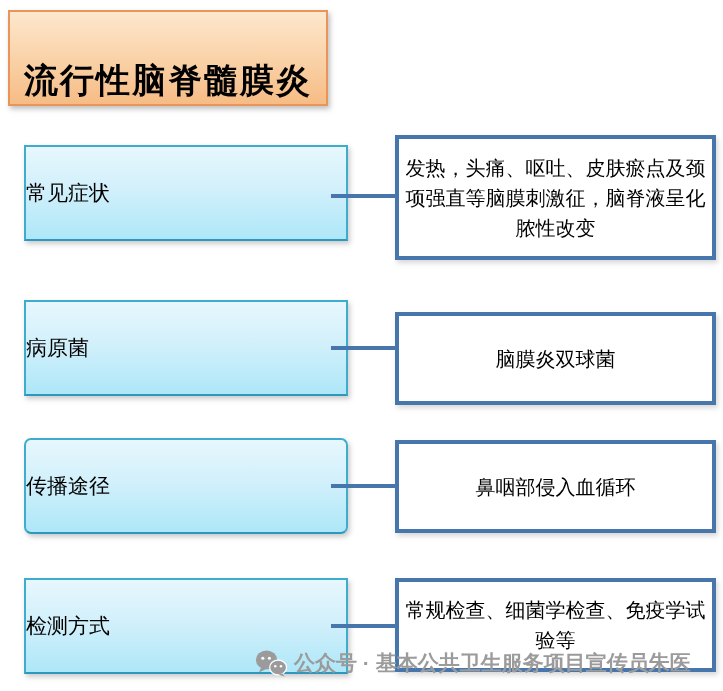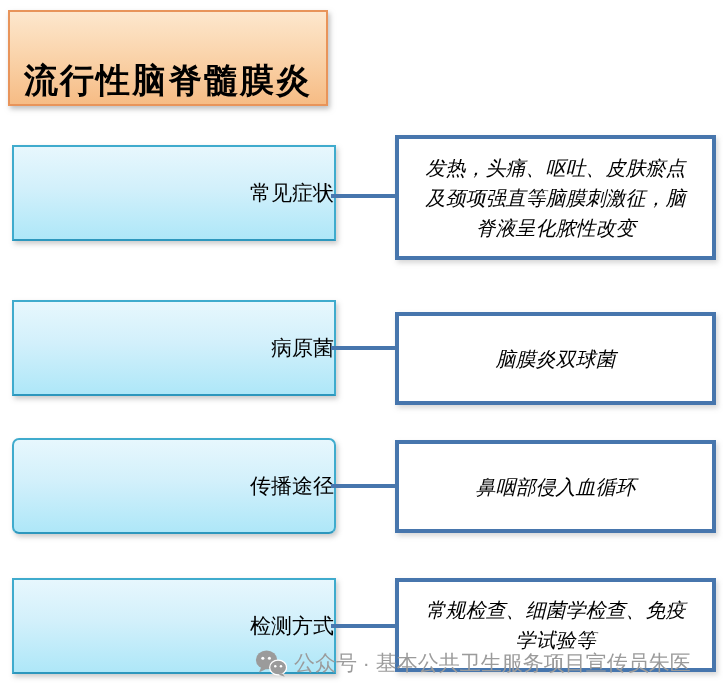--- a/index.html
+++ b/index.html
@@ -17,52 +17,52 @@
     border:2px solid var(--title-border,#e8945a);
     background:linear-gradient(180deg,#fde7cd 0%,#fbd9b4 35%,#f6bc85 100%);
     box-shadow:2px 3px 5px rgba(130,130,130,.5);
     display:flex;align-items:flex-end;justify-content:center;
   }
   .title-box span{
     font-size:34px;font-weight:bold;letter-spacing:2px;white-space:nowrap;
   }
   
   .topic-box{
-    position:absolute;left:12px;width:320px;height:92px;
+    position:absolute;left:24px;width:320px;height:92px;
     border:2px solid var(--cyan-border,#3fabcd);
     border-bottom-color:#2d97bd;
     background:linear-gradient(180deg,#e7f7fd 0%,#d2f0fb 45%,#aee7f8 100%);
     box-shadow:2px 3px 5px rgba(140,140,140,.45);
-    display:flex;align-items:center;justify-content:flex-end;
+    display:flex;align-items:center;justify-content:flex-start;
   }
   .topic-box span{font-size:21px;}
   
   .detail-box{
     position:absolute;left:395px;width:313px;
     border:4px solid var(--steel-blue,#4776ad);
     background:#ffffff;
     box-shadow:2px 3px 5px rgba(140,140,140,.35);
     display:flex;align-items:center;justify-content:center;
     text-align:center;
   }
   .detail-box span{
-    font-size:20px;line-height:30px;padding:4px 24px;display:block;font-style:italic;
+    font-size:20px;line-height:30px;padding:4px 4px;display:block;
   }
   
   .connector{
     position:absolute;left:331px;width:64px;height:4px;
     background:var(--steel-blue,#4776ad);
   }
   
   .watermark{
     position:absolute;left:255px;top:646px;height:34px;
     display:flex;align-items:center;gap:7px;
     color:#9b9b9b;
     font-family:"Liberation Sans","DejaVu Sans",sans-serif;
-    font-size:21px;white-space:nowrap;
+    font-size:21px;white-space:nowrap;font-weight:bold;
   }
   .watermark svg{flex:0 0 auto;}
 </style>
 </head>
 <body>
 
 <div id="canvas">
 
   <div class="title-box">
     <span>流行性脑脊髓膜炎</span>

